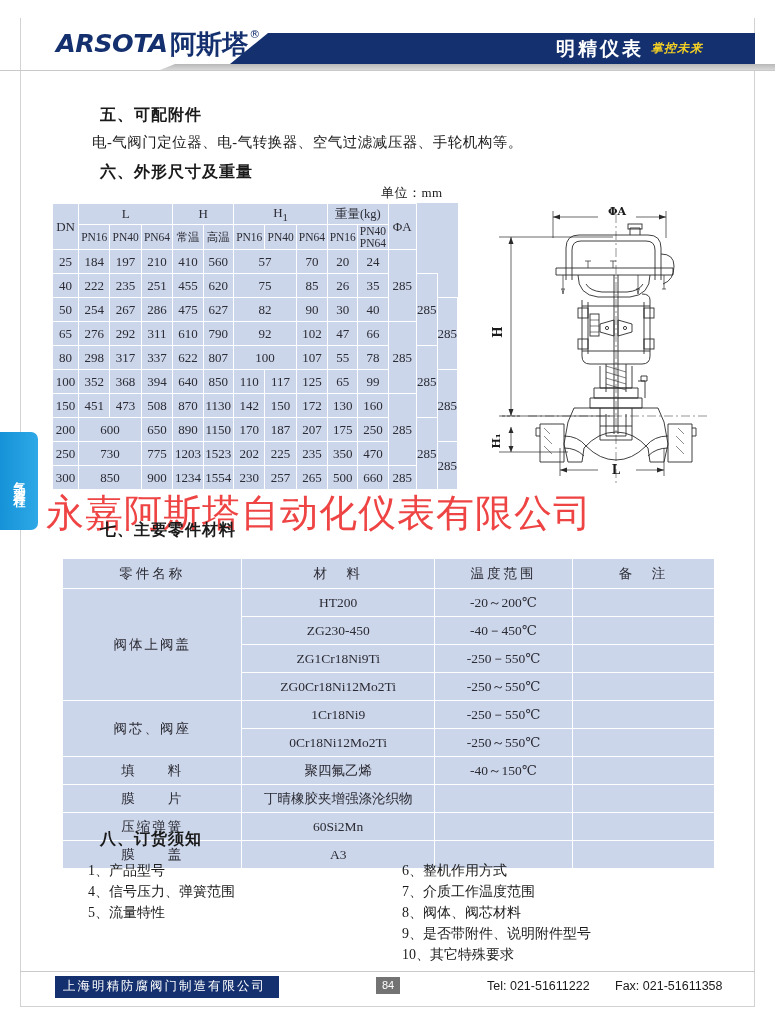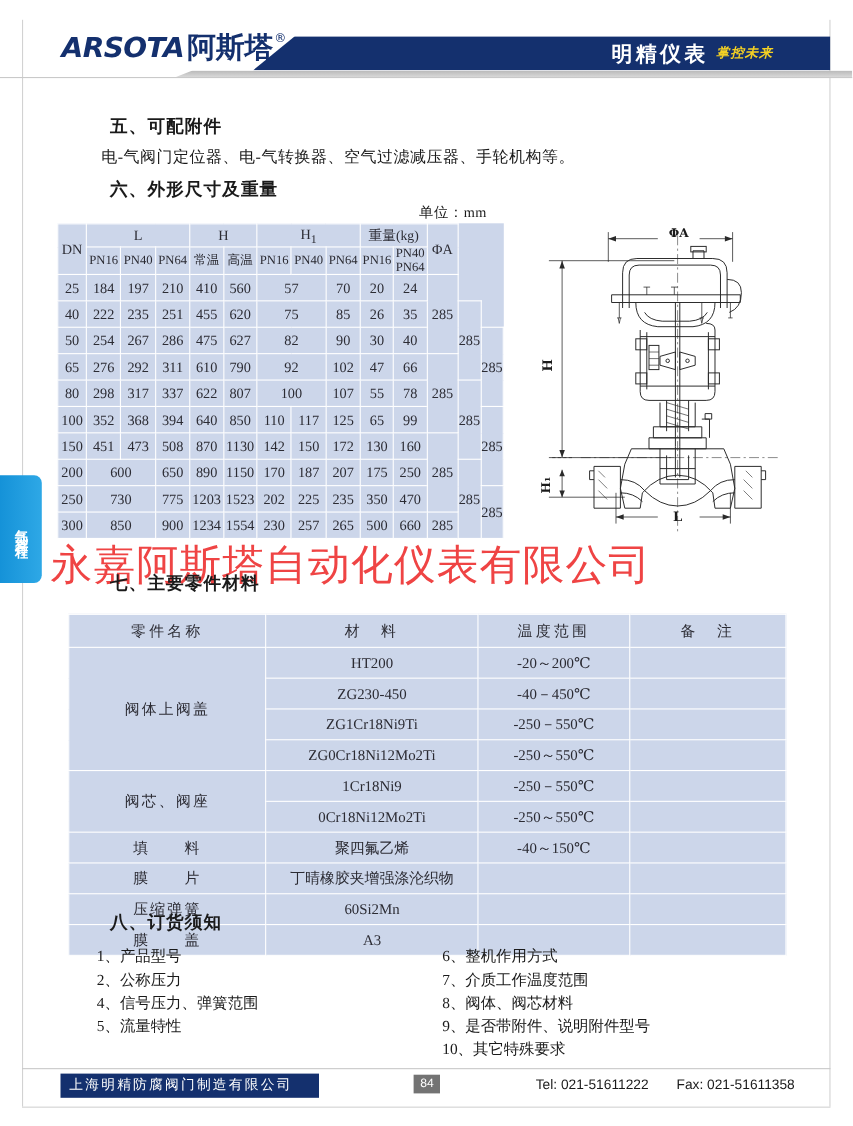--- a/index.html
+++ b/index.html
@@ -172,21 +172,21 @@
   
   #footer-rule {
     position: absolute; left: 20px; top: 971px; width: 735px; height: 1px;
     background: #c9c9c9;
   }
   #footer-company {
     position: absolute; left: 55px; top: 976px;
     background: #14306e; color: #ffffff;
     font-family: "DejaVu Sans", sans-serif;
     font-size: 12.5px; letter-spacing: 2px;
-    padding: 2px 24px 3px 8px;
+    padding: 2px 13px 3px 8px;
   }
   #footer-page {
     position: absolute; left: 376px; top: 977px;
     background: #737373; color: #ffffff;
     font-family: "Liberation Sans", sans-serif;
     font-size: 11px; padding: 2px 6px 3px 6px;
   }
   #footer-tel {
     position: absolute; left: 487px; top: 979px;
     font-family: "Liberation Sans", sans-serif;
@@ -593,21 +593,20 @@
         <td>A3</td>
         <td></td>
         <td></td>
       </tr>
     </tbody>
 </table>
 
 <div class="sec-head" id="sec8-head">八、订货须知</div>
 <div class="order-col" id="order-left">
     <div class="order-item">1、产品型号</div>
-    <div class="order-item">2、公称压力</div>
     <div class="order-item">4、信号压力、弹簧范围</div>
     <div class="order-item">5、流量特性</div>
   </div>
 <div class="order-col" id="order-right">
     <div class="order-item">6、整机作用方式</div>
     <div class="order-item">7、介质工作温度范围</div>
     <div class="order-item">8、阀体、阀芯材料</div>
     <div class="order-item">9、是否带附件、说明附件型号</div>
     <div class="order-item">10、其它特殊要求</div>
   </div>

